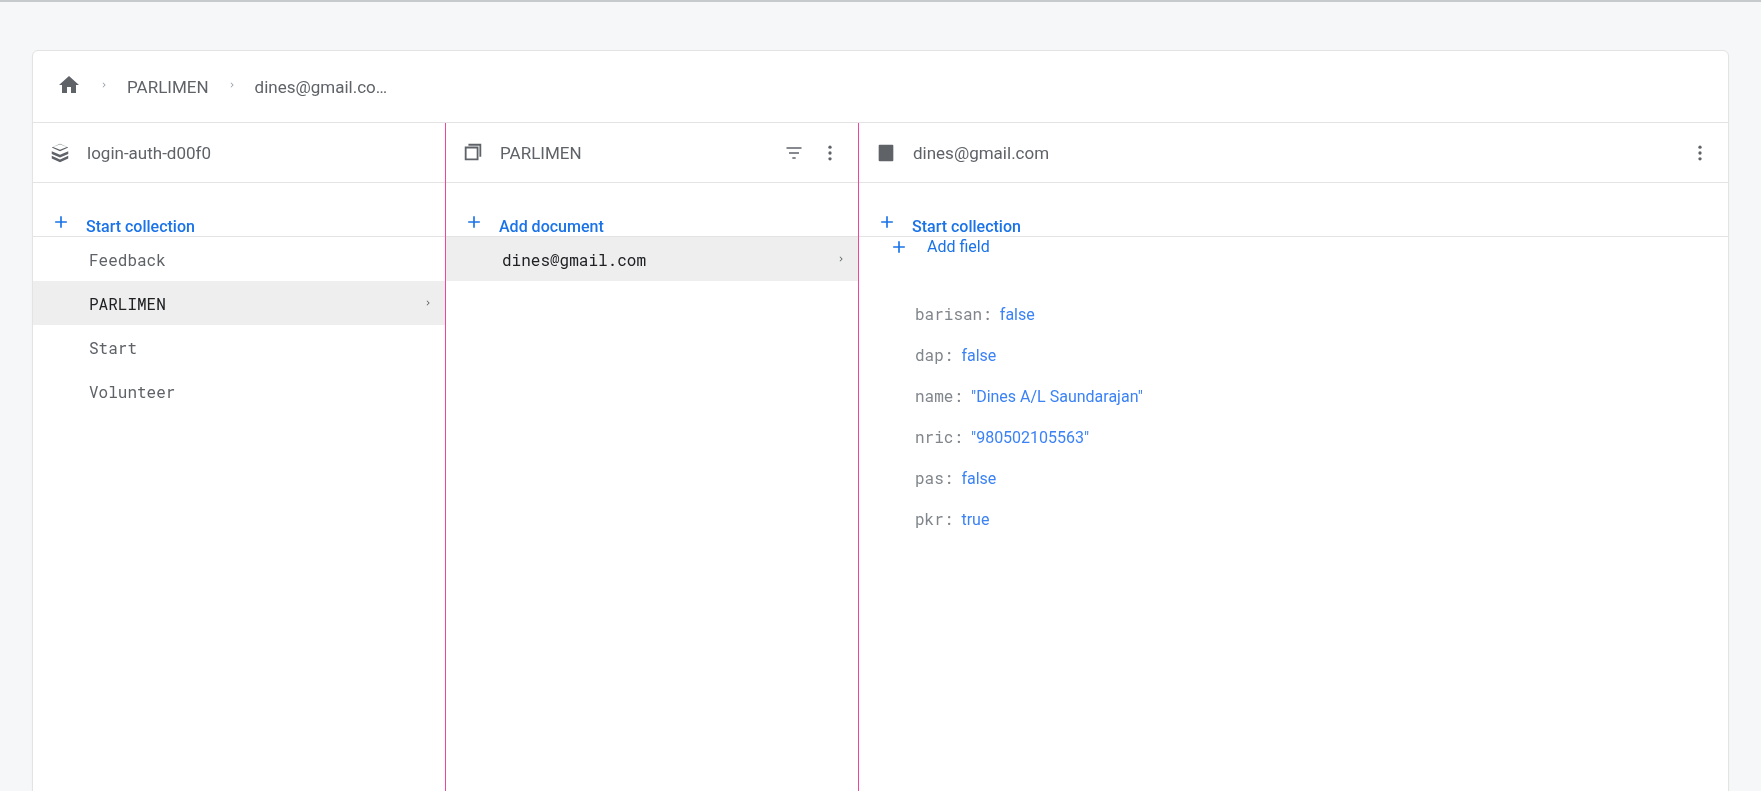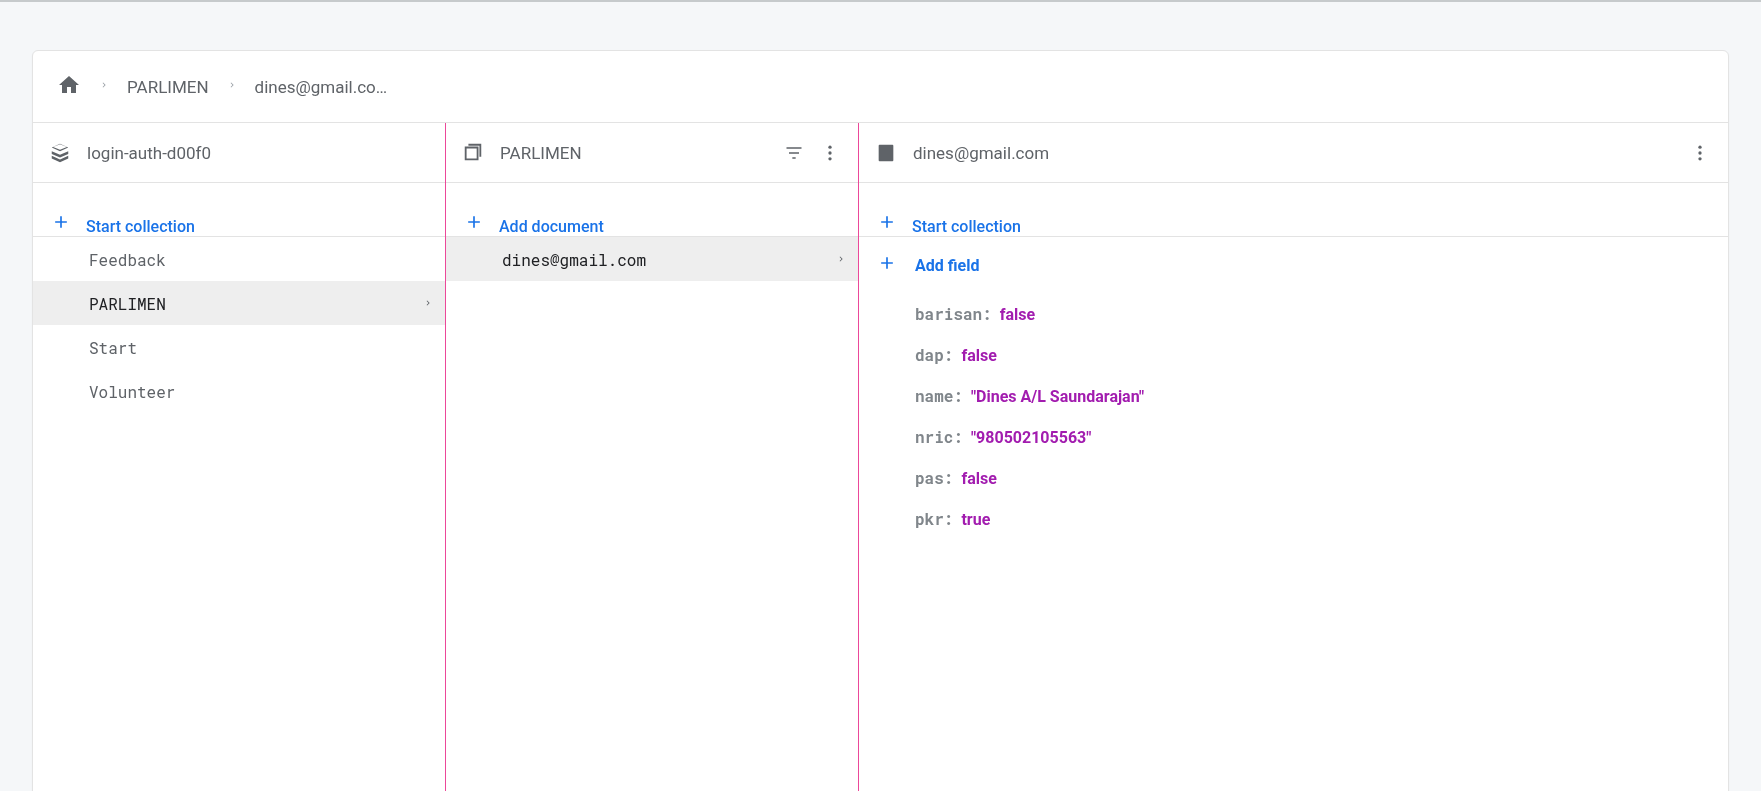--- a/index.html
+++ b/index.html
@@ -95,41 +95,42 @@
   }
   .item-row.selected { background: #eeeeee; color:#202124; }
   .item-row .chev { margin-left: auto; display:inline-flex; }
   .item-row .chev svg { width: 10px; height: 16px; fill: #5f6368; }
 
   .col-body { flex: 1; overflow: auto; }
 
   
   .add-field-row {
     display: flex;
-    align-items: center;
+    align-items: flex-start;
     height: 56px;
     padding: 0 18px;
     gap: 18px;
     color: #1a73e8;
-    font-weight: 700;
+    font-weight: 400;
     cursor: pointer;
     font-size: 16px;
+    margin-left: 12px;
   }
   .add-field-row .plus svg { width: 20px; height: 20px; fill: #1a73e8; }
 
   .field-line {
     display: flex;
     align-items: baseline;
     padding: 10px 18px 10px 56px;
     font-size: 16px;
     gap: 8px;
   }
   .field-key { color: #80868b; }
-  .field-val { color: #a21caf; }
-  .nowrap { white-space: nowrap; font-weight: bold; }
+  .field-val { color: #3b82f6; }
+  .nowrap { white-space: nowrap; }
 
   
   .top-hairline { height: 2px; background: #c6cacc; }
 </style>
 </head>
 <body>
 
 <div class="top-hairline"></div>
 
 <div class="card">

